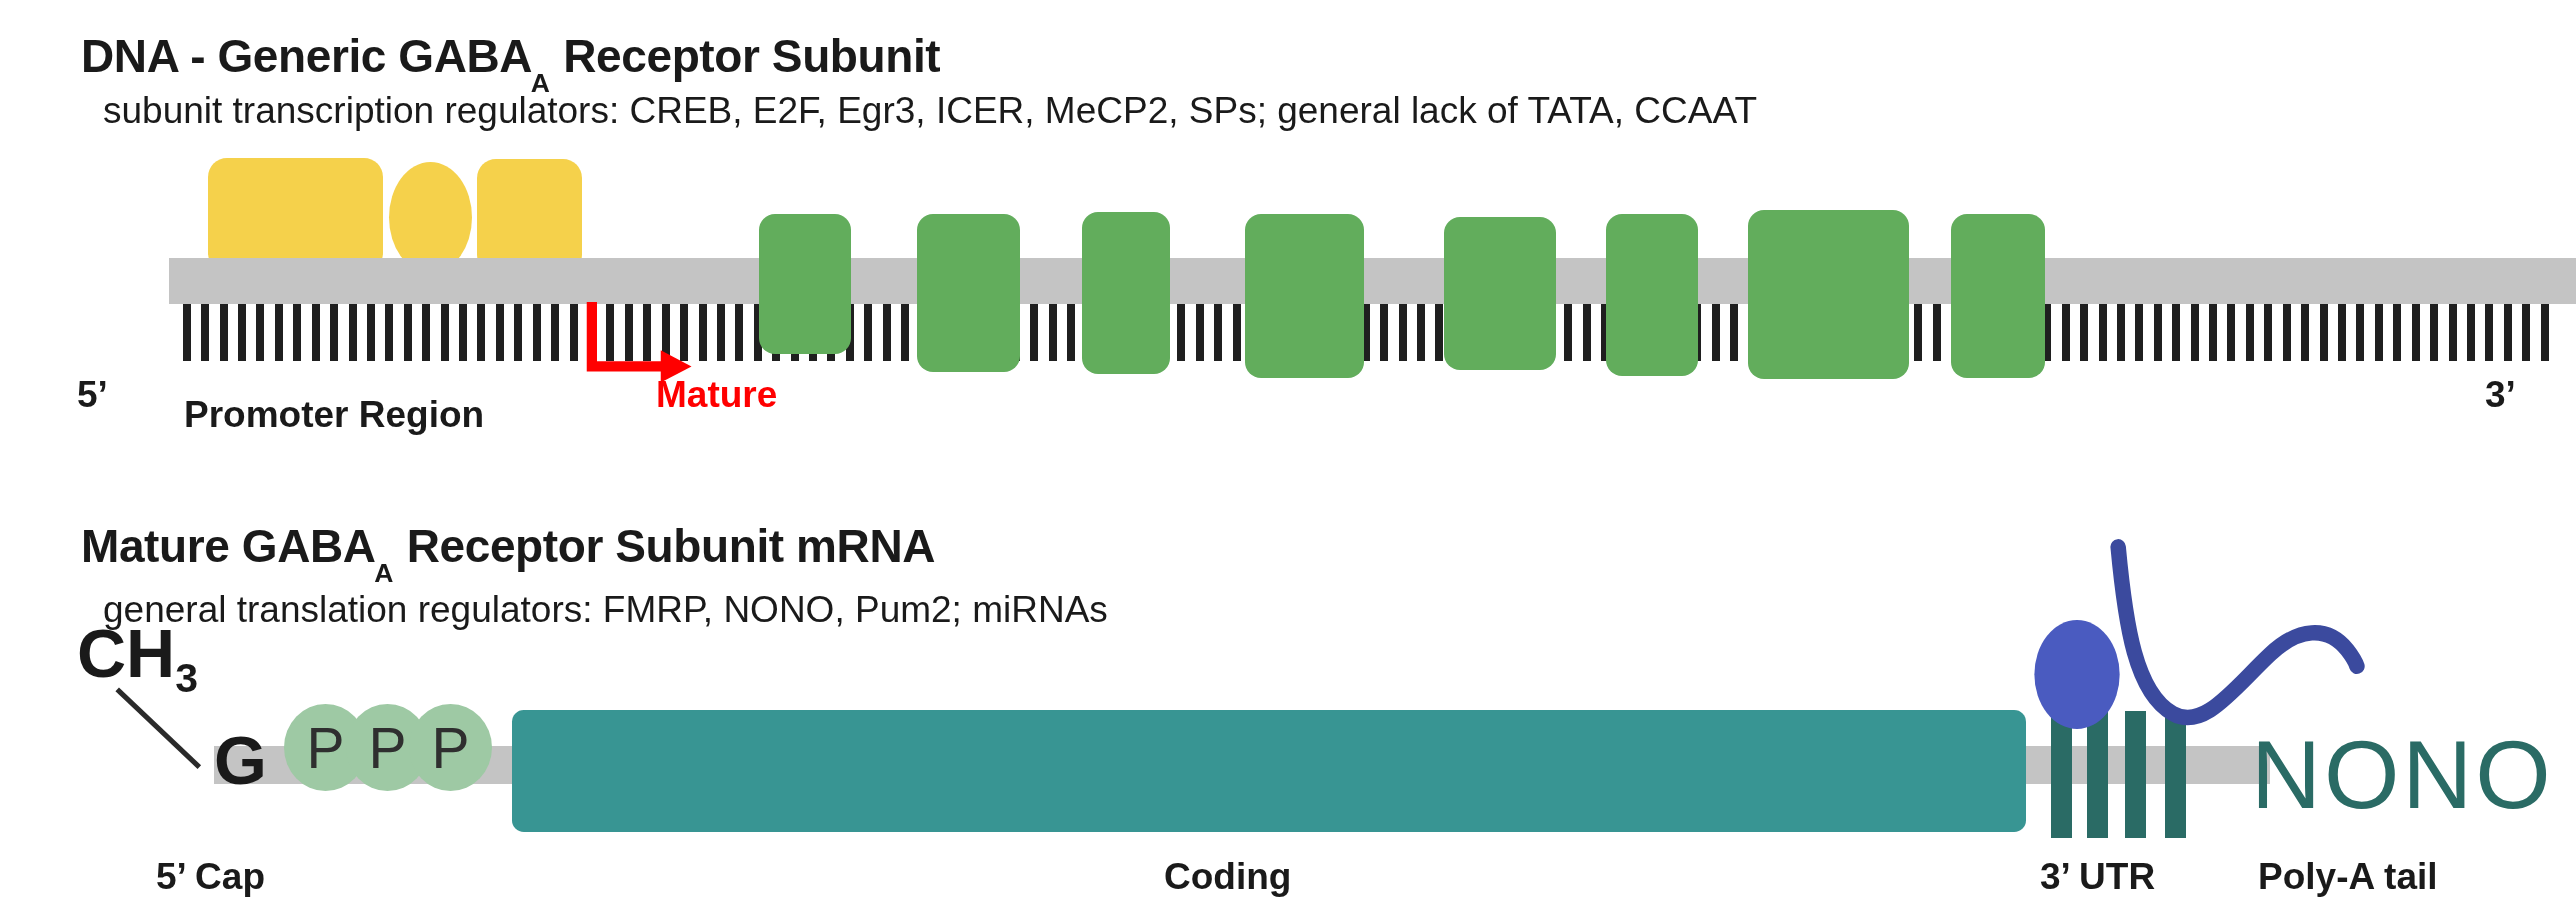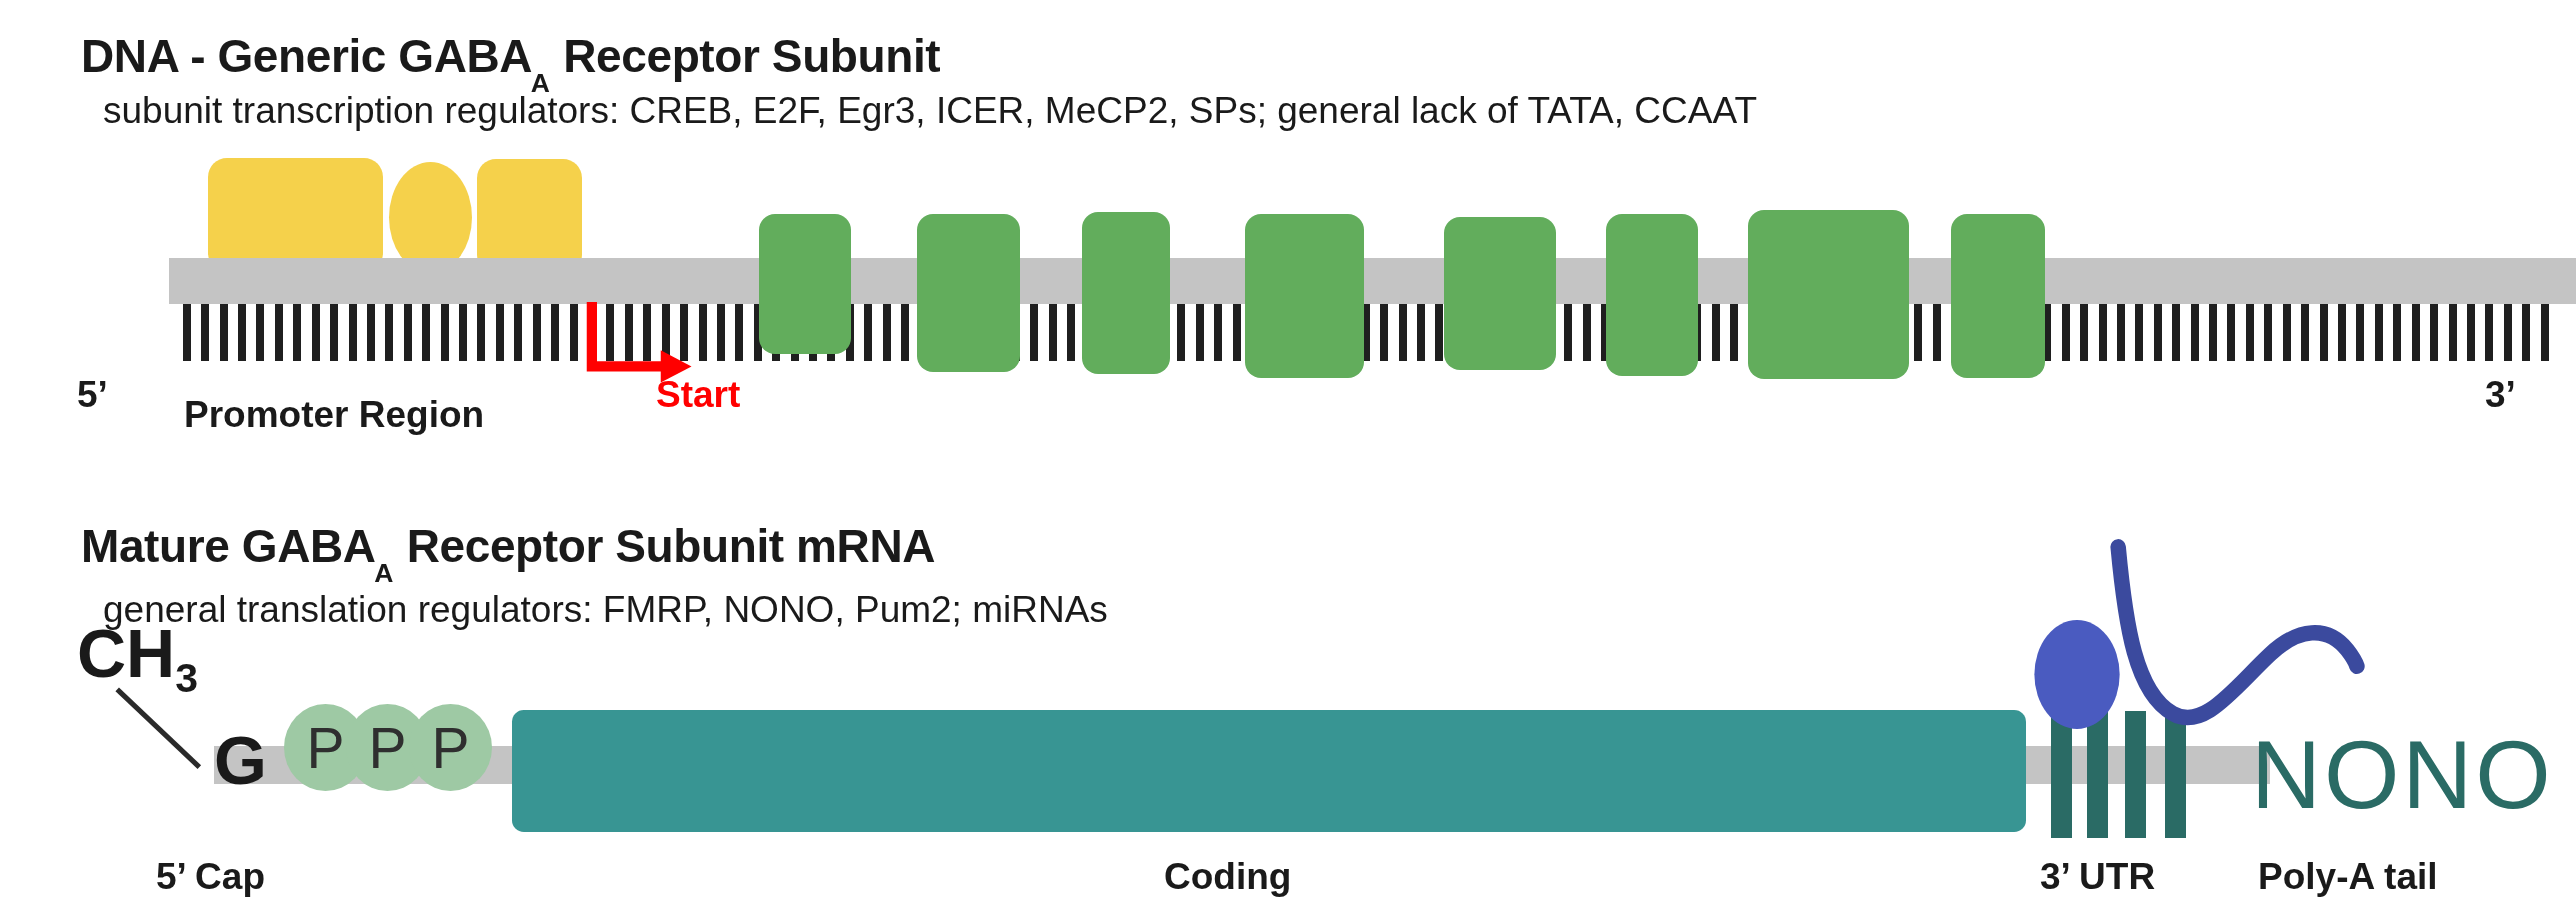--- a/index.html
+++ b/index.html
@@ -197,21 +197,21 @@
 
 <div class="abs lbl" style="left:77px;top:374px;">5’</div>
 
 <div class="abs lbl" style="left:184px;top:374px;margin-top:20px;">Promoter Region</div>
 
 <svg id="start-arrow" class="abs" viewBox="0 0 150 116">
   <path d="M10 0 L10 88 L110 88" stroke="#ff0000" stroke-width="14" fill="none"></path>
   <path d="M104 66 L146 88 L104 110 Z" fill="#ff0000"></path>
 </svg>
 
-<div class="abs lbl-red" style="left:656px;top:374px;">Start</div>
+<div class="abs lbl-red" style="left:656px;top:374px;">Mature</div>
 
 <div class="abs lbl" style="left:2485px;top:374px;">3’</div>
 
 <div class="abs ttl" style="left:81px;top:519px;">
   <span>Mature GABA</span><span class="sbA">A</span><span> Receptor Subunit mRNA</span>
 </div>
 
 <div class="abs sub" style="left:103px;top:589px;">general translation regulators: FMRP, NONO, Pum2; miRNAs</div>
 
 <div id="ch3" class="abs">

